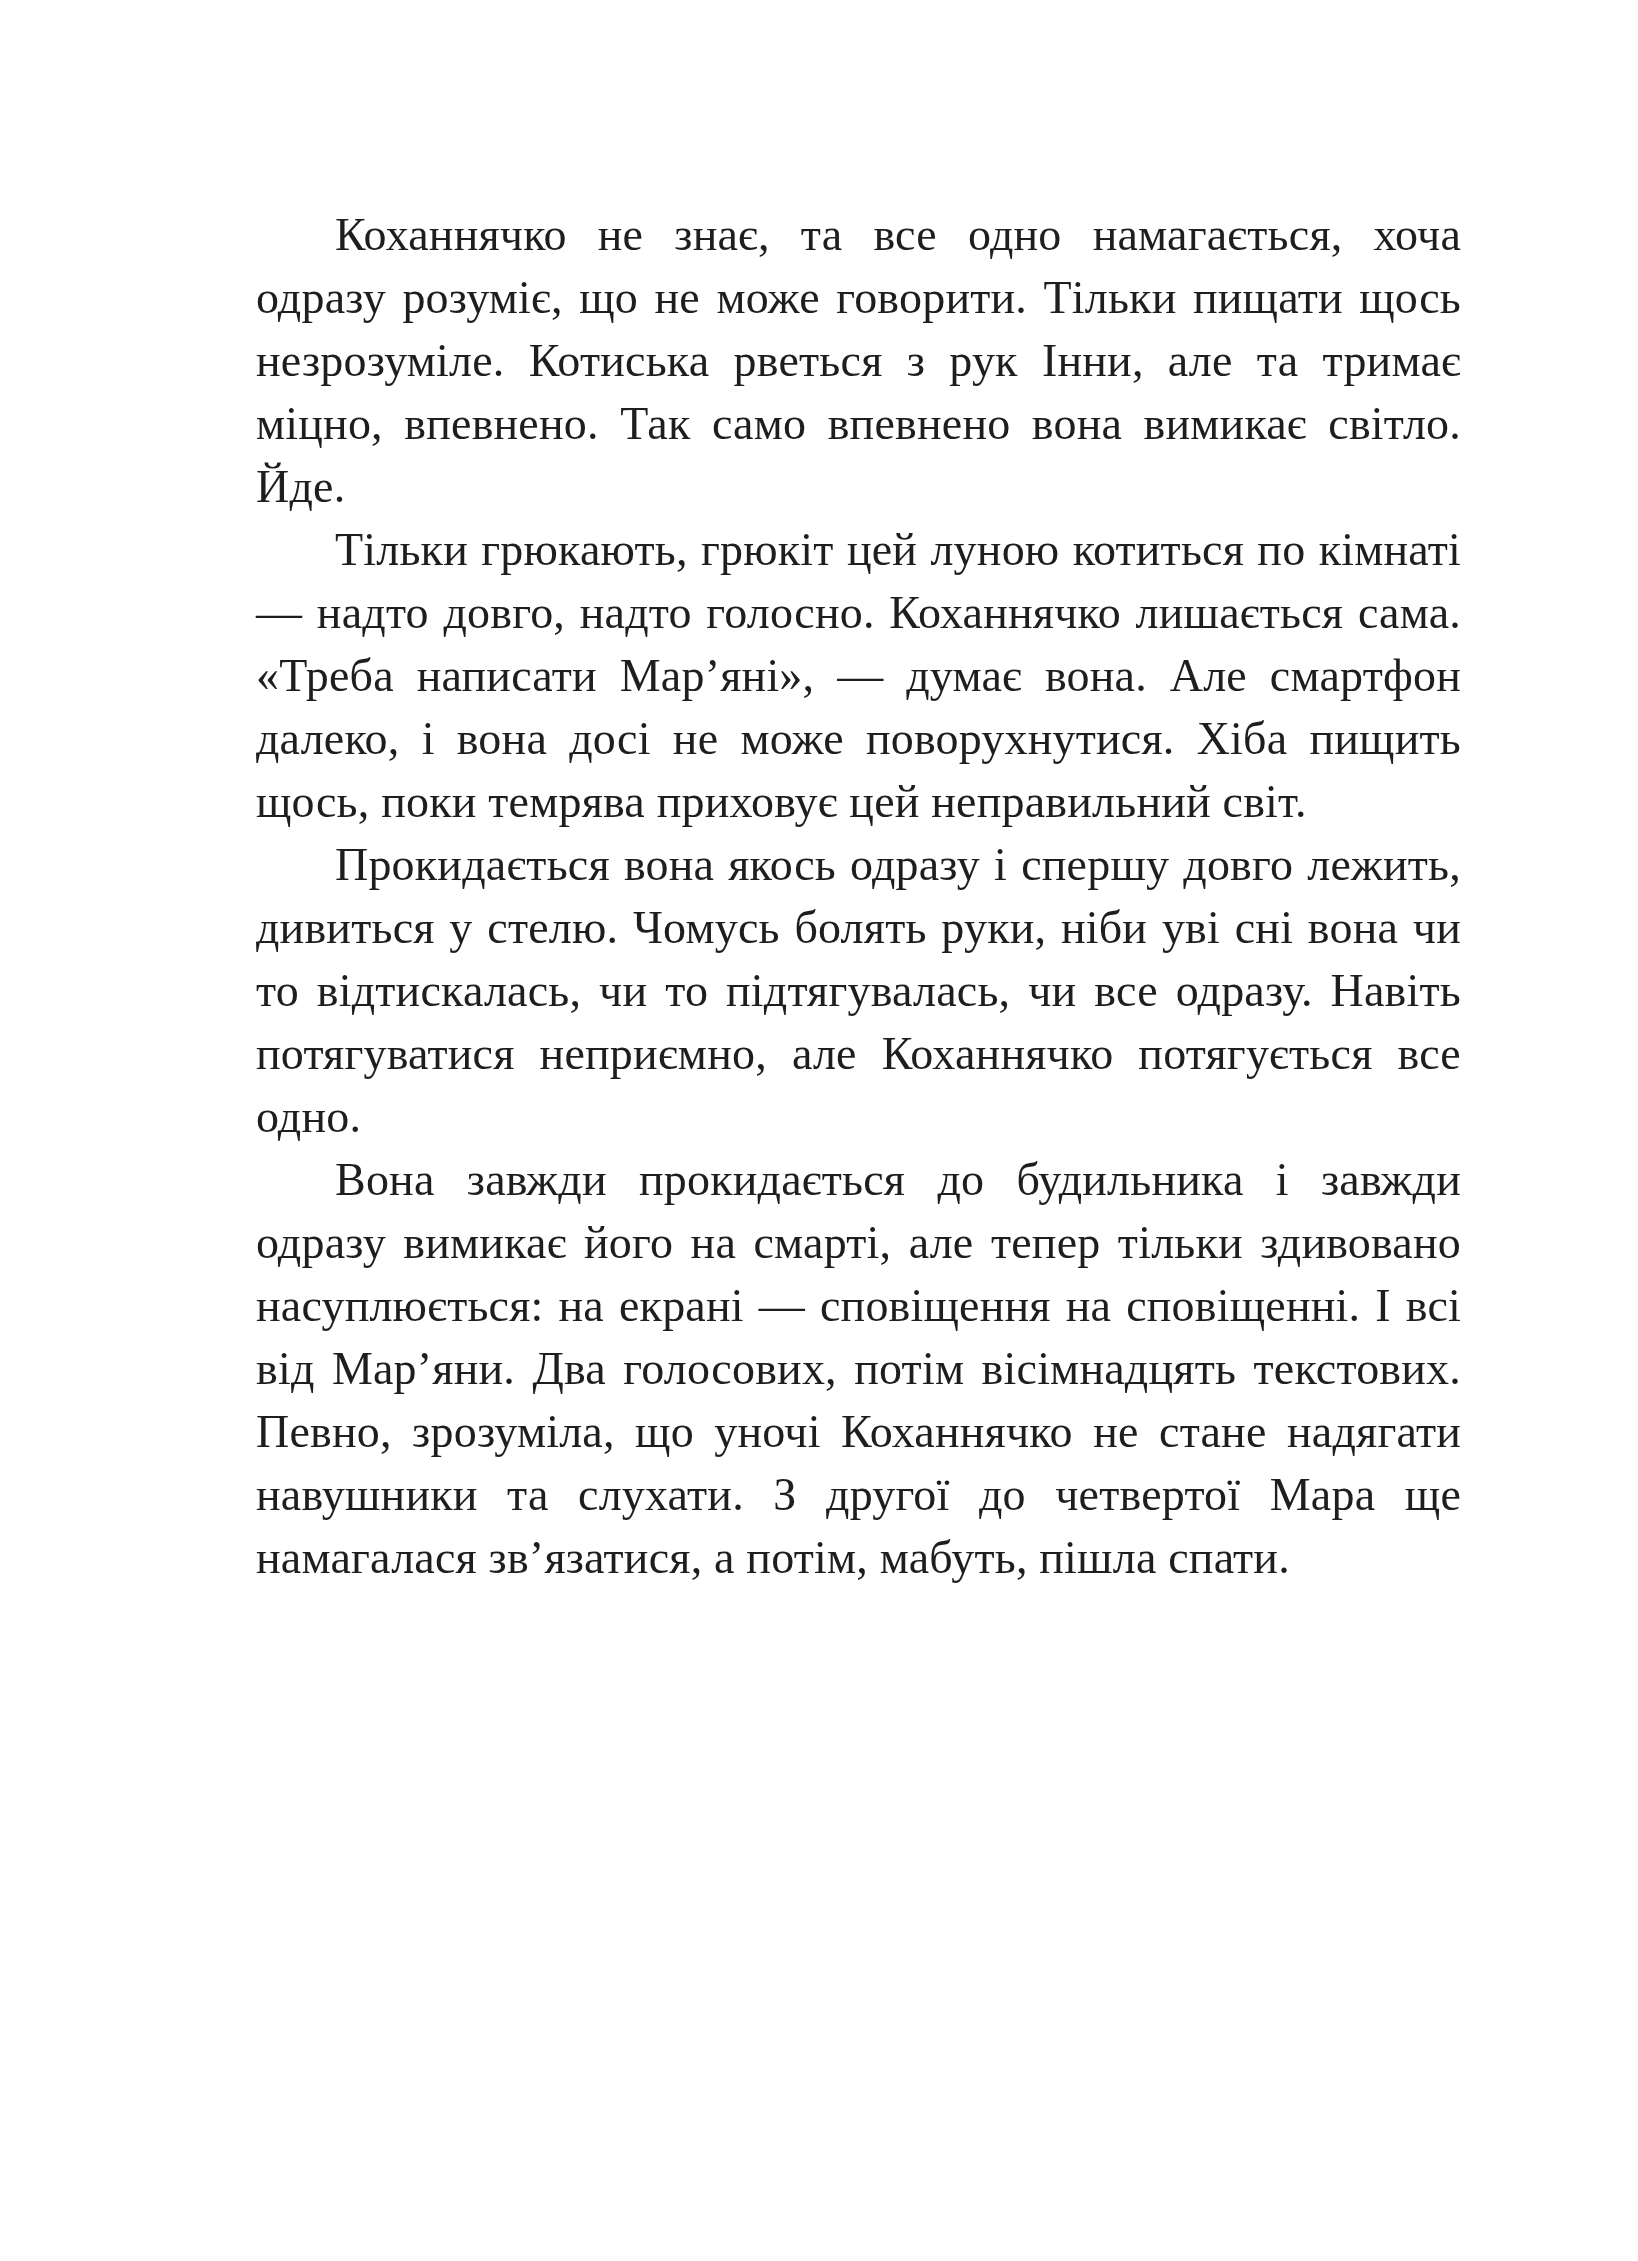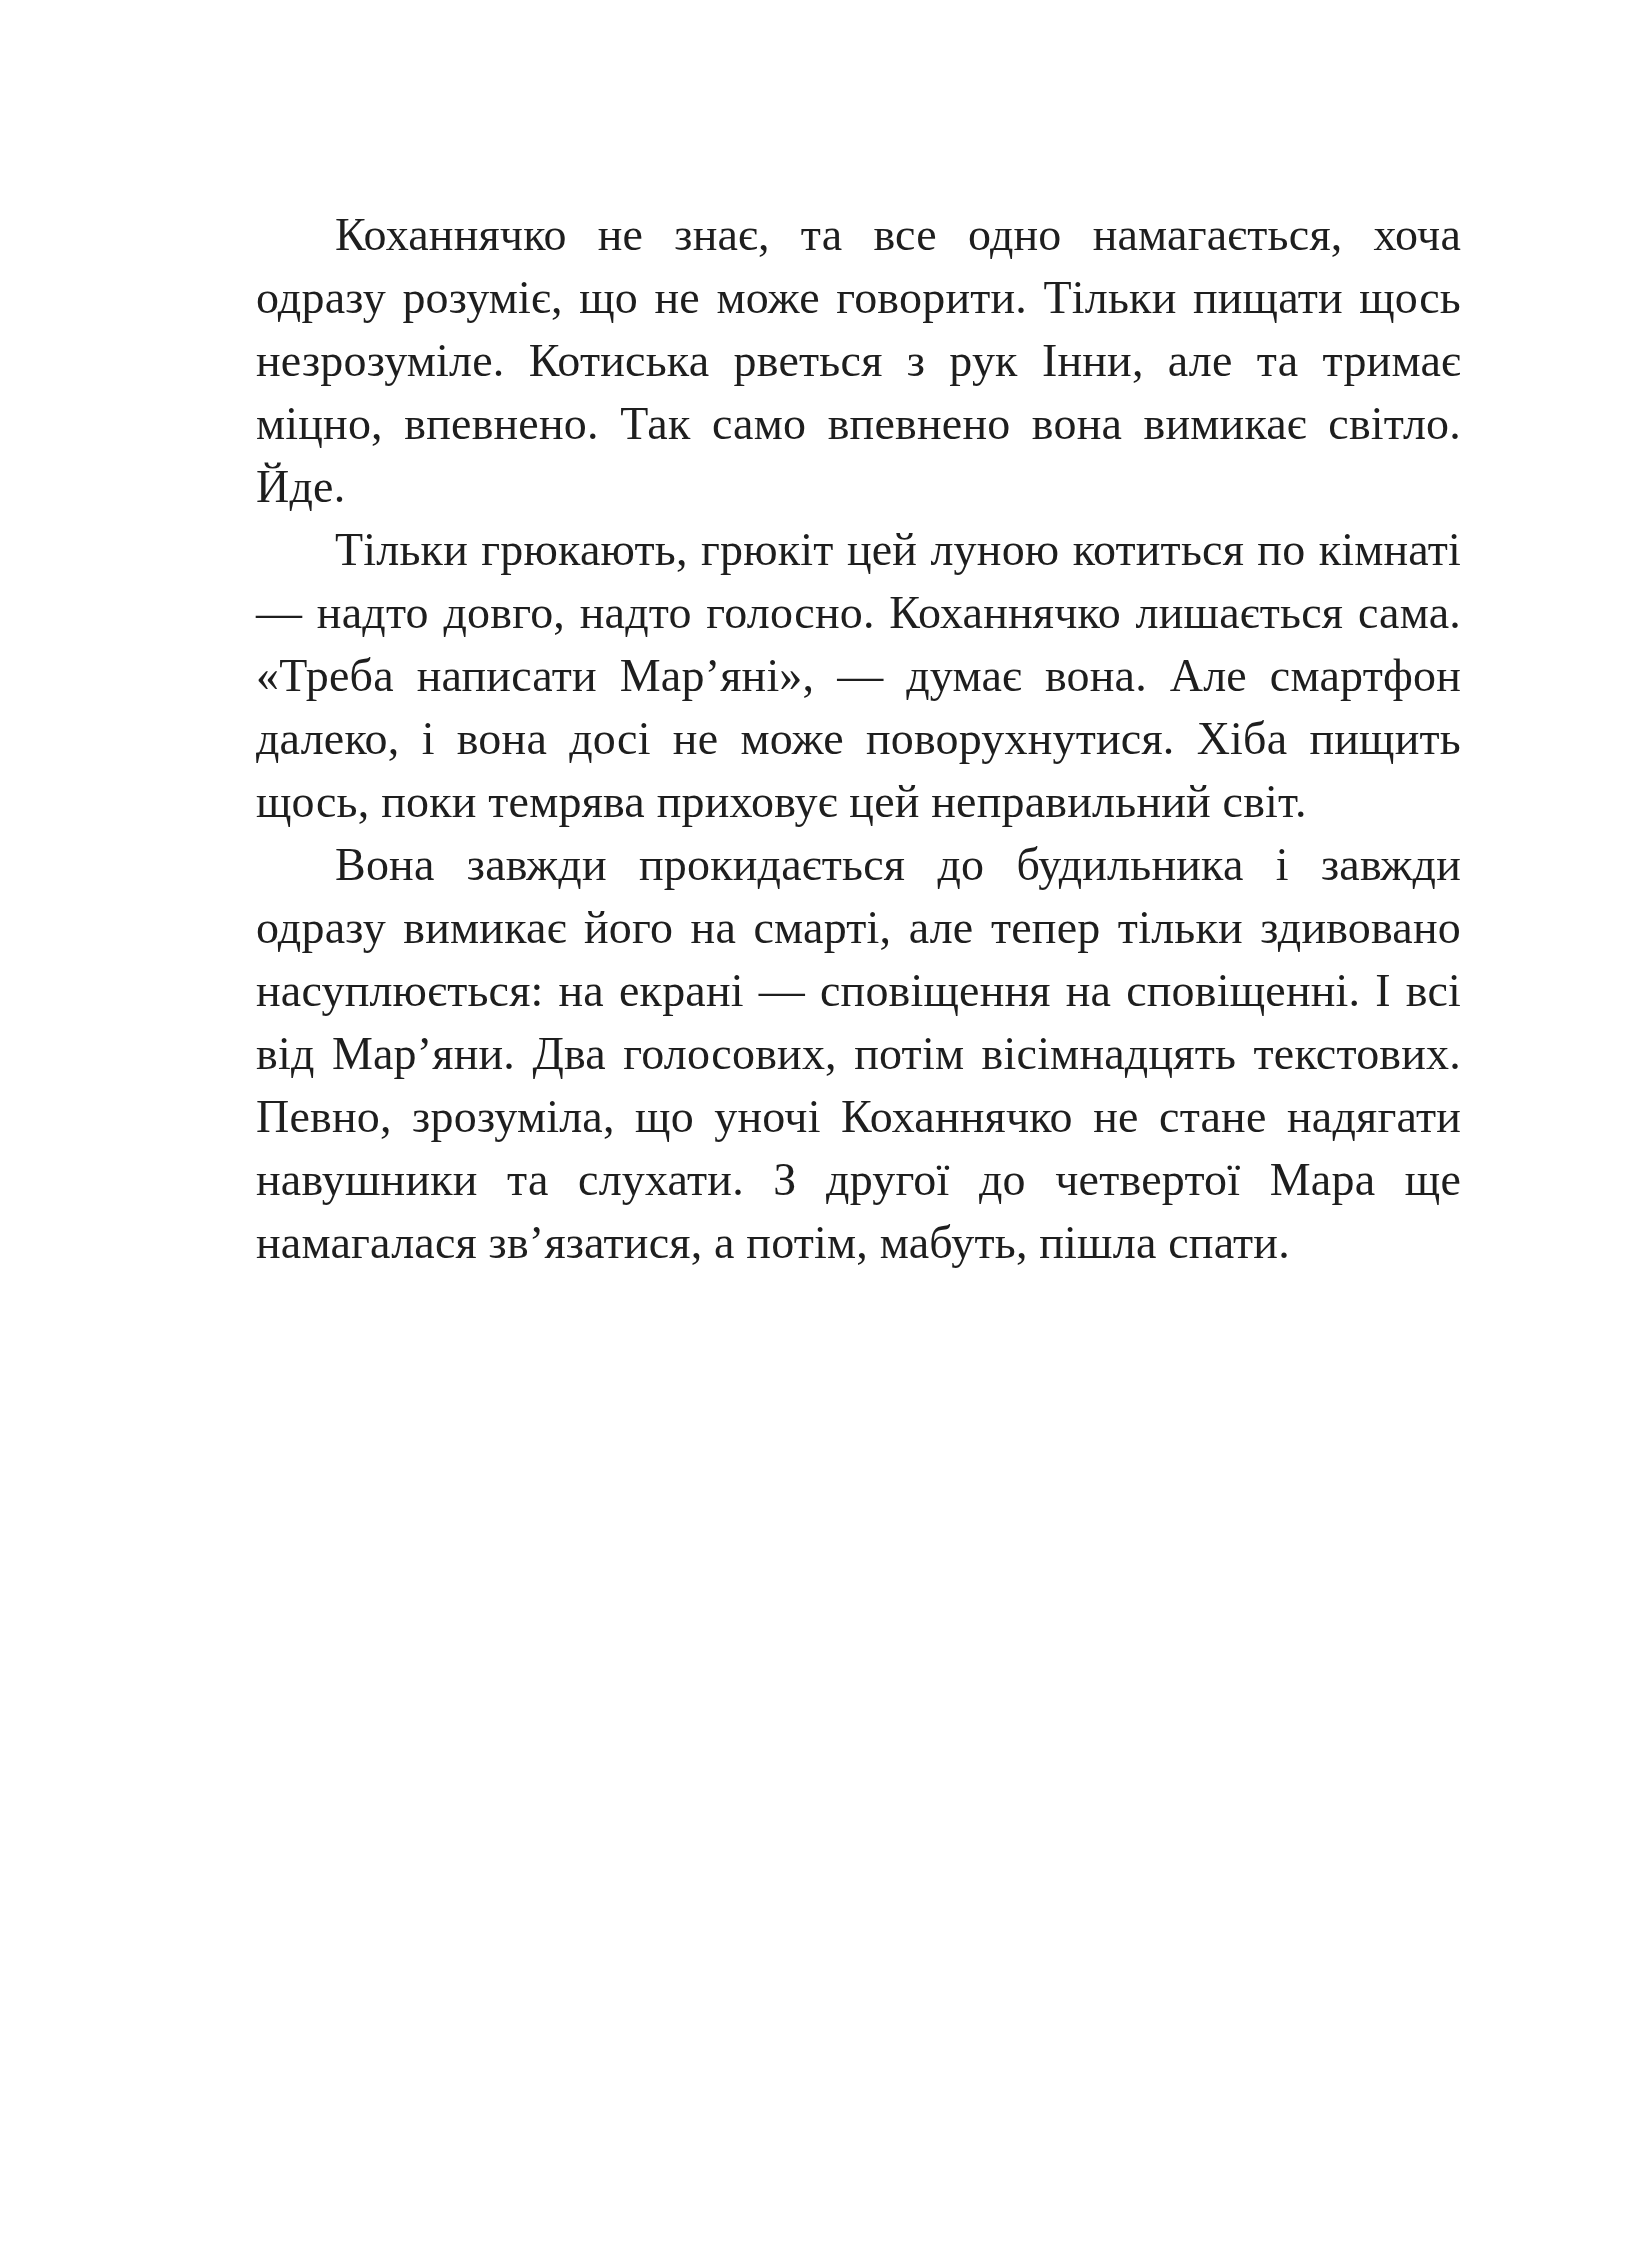--- a/index.html
+++ b/index.html
@@ -46,18 +46,19 @@
   }
 </style>
 </head>
 <body>
 
 <div class="book-page">
 
   <div class="text-block">
     <p>Коханнячко не знає, та все одно намагається, хоча одразу розуміє, що не може говорити. Тільки пищати щось незрозуміле. Котиська рветься з рук Інни, але та тримає міцно, впевнено. Так само впевнено вона вимикає світло. Йде.</p>
     <p>Тільки грюкають, грюкіт цей луною котиться по кімнаті — надто довго, надто голосно. Коханнячко лишається сама. «Треба написати Мар’яні», — думає вона. Але смартфон далеко, і вона досі не може поворухнутися. Хіба пищить щось, поки темрява приховує цей неправильний світ.</p>
+    <p>Прокидається вона якось одразу і спершу довго лежить, дивиться у стелю. Чомусь болять руки, ніби уві сні вона чи то відтискалась, чи то підтягувалась, чи все одразу. Навіть потягуватися неприємно, але Коханнячко потягується все одно.</p>
     <p>Вона завжди прокидається до будильника і завжди одразу вимикає його на смарті, але тепер тільки здивовано насуплюється: на екрані — сповіщення на сповіщенні. І всі від Мар’яни. Два голосових, потім вісімнадцять текстових. Певно, зрозуміла, що уночі Коханнячко не стане надягати навушники та слухати. З другої до четвертої Мара ще намагалася зв’язатися, а потім, мабуть, пішла спати.</p>
   </div>
 
 
 </div>
 
 
 </body></html>

